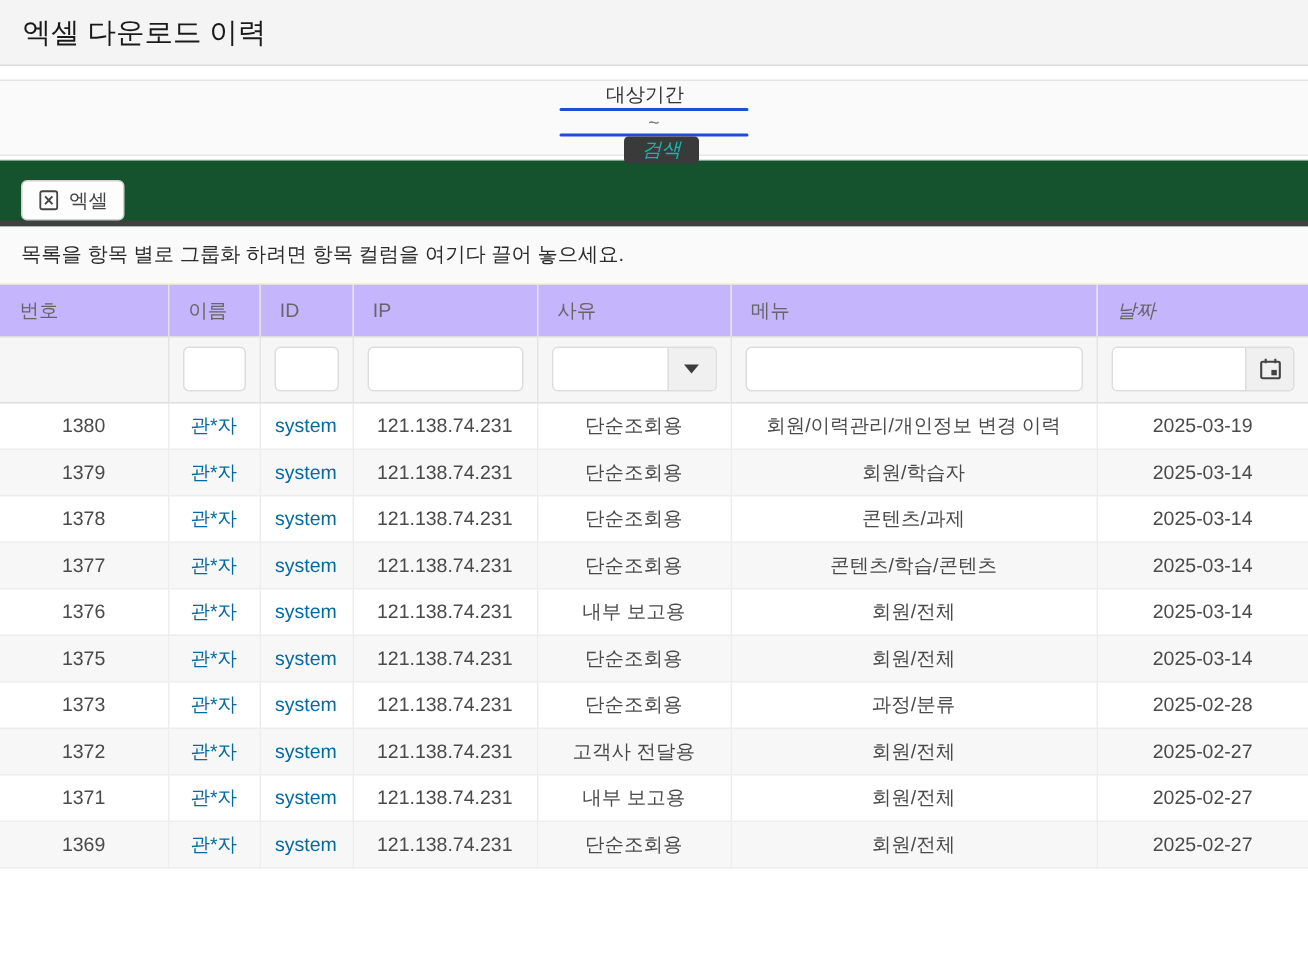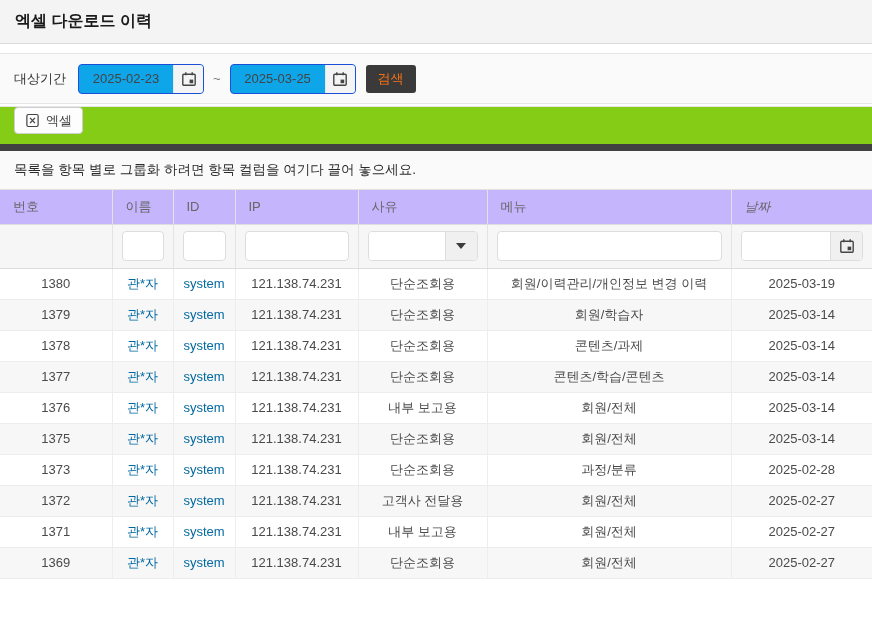--- a/index.html
+++ b/index.html
@@ -2,41 +2,41 @@
 <html><head>
 <meta charset="utf-8">
 <style>
   * { margin:0; padding:0; box-sizing:border-box; }
   html,body { width:872px; height:639px; overflow:hidden; background:#fff;
     font-family:"Liberation Sans","DejaVu Sans",sans-serif; }
 
   
   .titlebar { height:44px; background:#f4f4f4; border-bottom:1px solid #dcdcdc;
     display:flex; align-items:center; padding:0 15px; }
-  .titlebar h1 { font-size:16px; font-weight:bold; color:#1a1a1a; }
+  .titlebar h1 { font-size:19px; font-weight:normal; color:#1a1a1a; }
 
   
   .search-band { margin-top:9px; height:51px; background:#fafafa;
     border-top:1px solid #e5e5e5; border-bottom:1px solid #e5e5e5;
-    display:flex; align-items:center; padding:0 14px; }
+    display:flex; align-items:center; padding:0 14px;flex-direction:column; }
   .search-label { font-size:13px; color:#333; margin-right:12px; }
   .datepicker { display:flex; align-items:stretch; height:30px; width:126px;
     background:#0ea5e9; border:1px solid #1d4ed8; border-radius:4px; overflow:hidden; }
   .datepicker .dp-value { flex:1; display:flex; align-items:center; justify-content:center;
     font-size:13px; color:#444; background:transparent; border:none; }
   .dp-btn { width:30px; display:flex; align-items:center; justify-content:center;
     border-left:1px solid #e6e6e6; background:#f4f4f4; cursor:pointer; }
   .tilde { margin:0 9px; font-size:13px; color:#777; }
   .btn-dark { margin-left:10px; height:28px; padding:0 12px; background:#3a3a3a;
-    color:#f97316; font-size:13px; border:none; border-radius:3px; cursor:pointer; }
+    color:#14b8a6; font-size:13px; border:none; border-radius:3px; cursor:pointer;font-style:italic; }
 
   
   .grid { margin-top:2px; border-top:1px solid #e5e5e5; }
-  .grid-toolbar { height:44px; background:#84cc16; border-bottom:7px solid #404040;
-    display:flex; align-items:flex-start; padding:0 14px; }
+  .grid-toolbar { height:44px; background:#14532d; border-bottom:4px solid #404040;
+    display:flex; align-items:flex-end; padding:0 14px; }
   .btn-excel { height:27px; padding:0 10px; display:flex; align-items:center; gap:6px;
     background:#fdfdfd; border:1px solid #cfcfcf; border-radius:4px;
     font-size:13px; color:#444; cursor:pointer; }
   .grouping-header { height:39px; background:#fafafa; border-bottom:1px solid #e2e2e2;
     display:flex; align-items:center; padding:0 14px; font-size:13.5px; color:#2b2b2b; }
 
   
   table { width:872px; table-layout:fixed; border-collapse:collapse; }
   thead th { height:34px; background:#c4b5fd; font-weight:normal; font-size:13px;
     color:#666; text-align:left; padding:0 0 0 13px;

